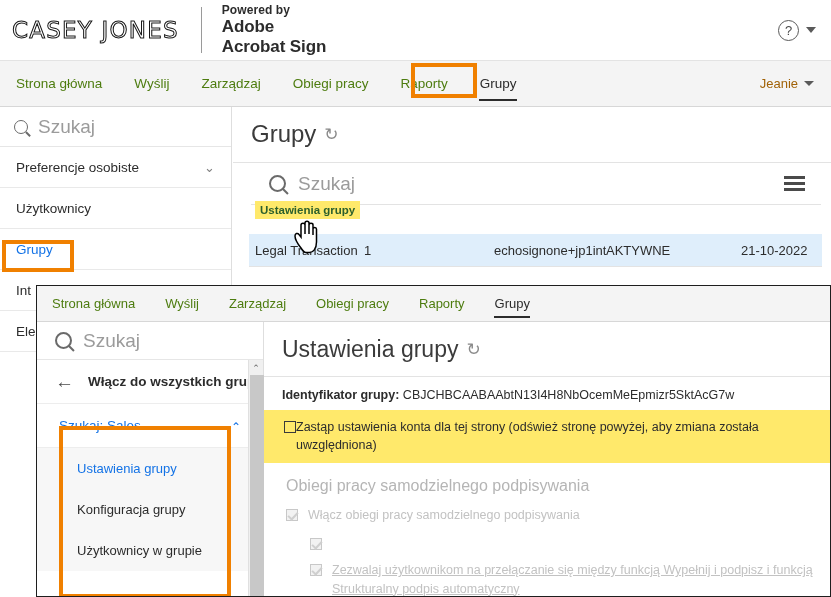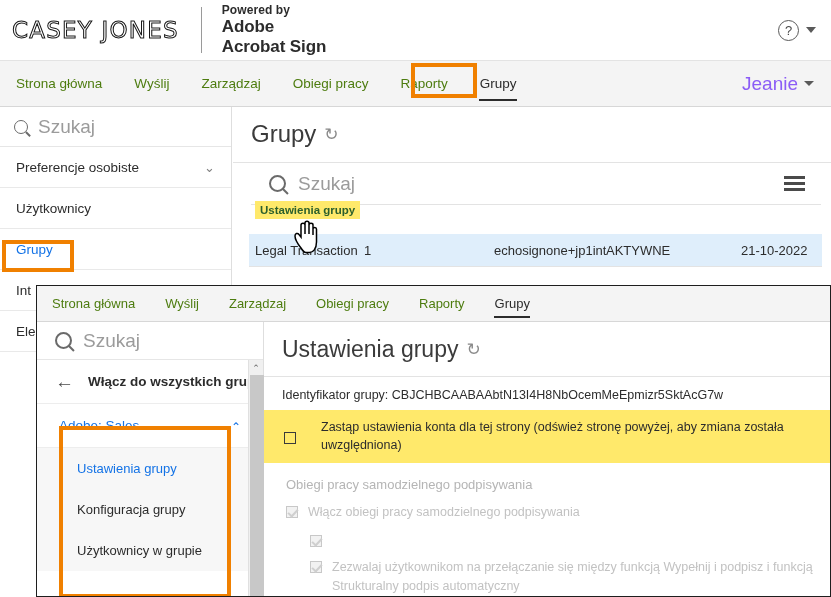--- a/index.html
+++ b/index.html
@@ -94,21 +94,21 @@
     position: relative; white-space: nowrap;
   }
   .nav-item.active { color: #2c2c2c; }
   .nav-item.active::after {
     content: ""; position: absolute;
     left: 50%; transform: translateX(-50%);
     bottom: 5px; width: 38px; height: 2.5px; background: #2c2c2c;
   }
   .nav-user {
     margin-left: auto; padding-right: 17px;
-    font-size: 19px; color: #8b5cf6;
+    font-size: 13px; color: #a16207;
     display: flex; align-items: center; gap: 6px;
   }
   .nav-user .caret-sm {
     width: 0; height: 0;
     border-left: 5px solid transparent;
     border-right: 5px solid transparent;
     border-top: 5.5px solid #5a5a5a;
   }
 
   
@@ -300,50 +300,49 @@
   .ov-title {
     font-size: 23px; color: #3b3b3b; font-weight: 400;
     padding: 14px 0 0 18px;
     display: flex; align-items: center; gap: 8px;
   }
   .ov-title-sep { margin-top: 13px; height: 1px; background: #e3e3e3; }
   .ov-groupid {
     padding: 11px 0 0 18px;
     font-size: 12.5px; color: #2c2c2c;
   }
-  .ov-groupid b { font-weight: normal; }
+  .ov-groupid b { font-weight: bold; }
   .ov-override {
     margin-top: 8px;
     background: #ffe96b;
     padding: 8px 12px 9px 20px;
-    display: flex; gap: 25px;
+    display: flex; gap: 0;
     font-size: 12.5px; color: #2c2c2c;
     line-height: 1.45;
-    align-items: center;
   }
   .cb {
     width: 12px; height: 12px;
     border: 1.5px solid #3a3a3a;
     background: transparent;
     flex: none; margin-top: 3px;
   }
   .cb.checked-dim {
     border-color: #c8c8c8; background: #f2f2f2;
     position: relative;
   }
   .cb.checked-dim::after {
     content: "";
     position: absolute; left: 3px; top: 0px;
     width: 4px; height: 8px;
     border: solid #cfcfcf; border-width: 0 2px 2px 0;
     transform: rotate(43deg);
   }
   .ov-section-title {
     padding: 14px 0 0 22px;
-    font-size: 13px; color: #b5b5b5;
+    font-size: 16px; color: #b5b5b5;
   }
   .ov-opt {
     display: flex; gap: 10px;
     font-size: 12.5px; color: #c2c2c2;
     line-height: 1.45;
     margin-top: 11px;
   }
   .ov-opt.l1 { padding-left: 22px; }
   .ov-opt.l2 { padding-left: 46px; }
 
@@ -463,21 +462,21 @@
       <div class="ov-sidebar">
         <div class="ov-search">
           <span class="mag big"></span>
           <span class="placeholder-txt">Szukaj</span>
         </div>
         <div class="ov-back">
           <span class="arrow-left">←</span>
           <span>Włącz do wszystkich grup</span>
         </div>
         <div class="ov-group-head">
-          <span>Adobe: Sales</span>
+          <span>Szukaj: Sales</span>
           <span class="chev-up">⌃</span>
         </div>
         <div class="ov-sub">
           <div class="ov-sub-item sel">Ustawienia grupy</div>
           <div class="ov-sub-item">Konfiguracja grupy</div>
           <div class="ov-sub-item">Użytkownicy w grupie</div>
         </div>
         <div class="ov-scrollbar">
           <div class="ov-scroll-up">⌃</div>
           <div class="ov-scroll-thumb"></div>
@@ -502,21 +501,21 @@
 
         <div class="ov-opt l1">
           <span class="cb checked-dim"></span>
           <span>Włącz obiegi pracy samodzielnego podpisywania</span>
         </div>
         <div class="ov-opt l2">
           <span class="cb checked-dim"></span>
         </div>
         <div class="ov-opt l2">
           <span class="cb checked-dim"></span>
-          <span style="max-width:505px; display:inline-block;">Zezwalaj użytkownikom na przełączanie się między funkcją Wypełnij i podpisz i funkcją Strukturalny podpis automatyczny</span>
+          <span style="max-width:505px; display:inline-block;text-decoration:underline;">Zezwalaj użytkownikom na przełączanie się między funkcją Wypełnij i podpisz i funkcją Strukturalny podpis automatyczny</span>
         </div>
       </div>
     </div>
 
     <div class="ov-hl-box" style="left:22px; top:140px; width:172px; height:172px;"></div>
   </div>
 
 </div>
 
 </body></html>

